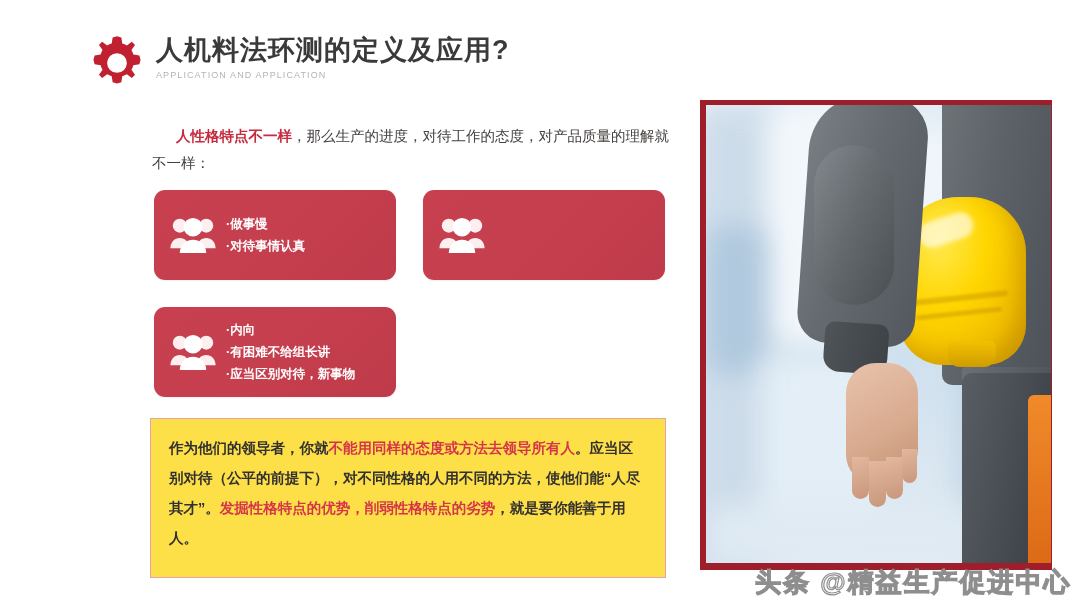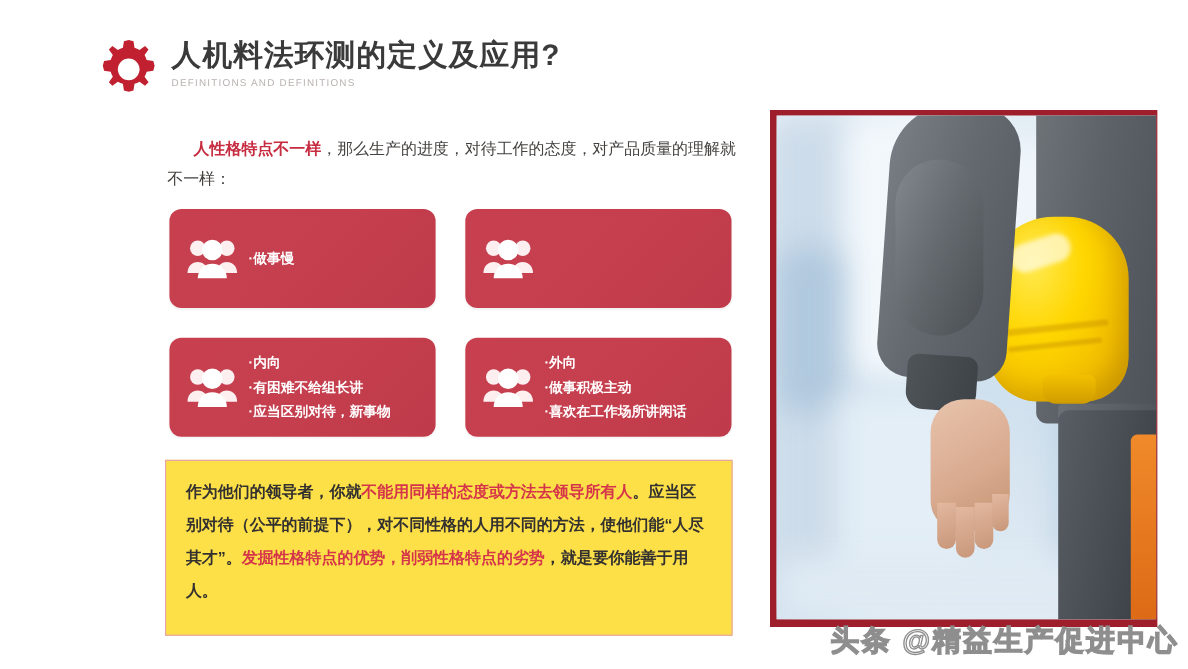--- a/index.html
+++ b/index.html
@@ -316,21 +316,21 @@
 
   <div id="header">
     <span id="gear-icon">
       <svg viewBox="0 0 100 100" width="58" height="58" aria-hidden="true">
         <path fill="#c0202f" d="M50 4 l7.5 2.0 1.6 10.4a34 34 0 0 1 7.9 3.3l8.6-6.2 5.5 5.5 -6.2 8.6a34 34 0 0 1 3.3 7.9l10.4 1.6 2.0 7.5 -2.0 7.5 -10.4 1.6a34 34 0 0 1 -3.3 7.9l6.2 8.6 -5.5 5.5 -8.6-6.2a34 34 0 0 1 -7.9 3.3l-1.6 10.4 -7.5 2.0 -7.5-2.0 -1.6-10.4a34 34 0 0 1 -7.9-3.3l-8.6 6.2 -5.5-5.5 6.2-8.6a34 34 0 0 1 -3.3-7.9l-10.4-1.6 -2.0-7.5 2.0-7.5 10.4-1.6a34 34 0 0 1 3.3-7.9l-6.2-8.6 5.5-5.5 8.6 6.2a34 34 0 0 1 7.9-3.3l1.6-10.4z"></path>
         <circle cx="50" cy="50" r="17" fill="#ffffff"></circle>
       </svg>
     </span>
     <div id="header-text">
       <div id="page-title">人机料法环测的定义及应用?</div>
-      <div id="page-subtitle">DEFINITIONS AND DEFINITIONS</div>
+      <div id="page-subtitle">APPLICATION AND APPLICATION</div>
     </div>
   </div>
 
   <p id="intro">
     <span class="hl">人性格特点不一样</span><span>，那么生产的进度，对待工作的态度，对产品质量的理解就不一样：</span>
   </p>
 
   <div id="cards">
 
     <div class="card">
@@ -339,20 +339,21 @@
           <circle cx="15" cy="15" r="9" fill="#fdeeef"></circle>
           <path d="M3 44c0-8 5.4-13 12-13s12 5 12 13z" fill="#fdeeef"></path>
           <circle cx="49" cy="15" r="9" fill="#fdeeef"></circle>
           <path d="M37 44c0-8 5.4-13 12-13s12 5 12 13z" fill="#fdeeef"></path>
           <circle cx="32" cy="17" r="12" fill="#ffffff"></circle>
           <path d="M15 50c0-10 7.6-17 17-17s17 7 17 17z" fill="#ffffff"></path>
         </svg>
       </span>
       <span class="card-lines">
         <span class="card-line">·做事慢</span>
+        <span class="card-line">·对待事情认真</span>
       </span>
     </div>
 
     <div class="card">
       <span class="card-icon">
         <svg viewBox="0 0 64 54" width="50" height="42" aria-hidden="true">
           <circle cx="15" cy="15" r="9" fill="#fdeeef"></circle>
           <path d="M3 44c0-8 5.4-13 12-13s12 5 12 13z" fill="#fdeeef"></path>
           <circle cx="49" cy="15" r="9" fill="#fdeeef"></circle>
           <path d="M37 44c0-8 5.4-13 12-13s12 5 12 13z" fill="#fdeeef"></path>
@@ -373,37 +374,20 @@
           <path d="M15 50c0-10 7.6-17 17-17s17 7 17 17z" fill="#ffffff"></path>
         </svg>
       </span>
       <span class="card-lines">
         <span class="card-line">·内向</span>
         <span class="card-line">·有困难不给组长讲</span>
         <span class="card-line">·应当区别对待，新事物</span>
       </span>
     </div>
 
-    <div class="card">
-      <span class="card-icon">
-        <svg viewBox="0 0 64 54" width="50" height="42" aria-hidden="true">
-          <circle cx="15" cy="15" r="9" fill="#fdeeef"></circle>
-          <path d="M3 44c0-8 5.4-13 12-13s12 5 12 13z" fill="#fdeeef"></path>
-          <circle cx="49" cy="15" r="9" fill="#fdeeef"></circle>
-          <path d="M37 44c0-8 5.4-13 12-13s12 5 12 13z" fill="#fdeeef"></path>
-          <circle cx="32" cy="17" r="12" fill="#ffffff"></circle>
-          <path d="M15 50c0-10 7.6-17 17-17s17 7 17 17z" fill="#ffffff"></path>
-        </svg>
-      </span>
-      <span class="card-lines">
-        <span class="card-line">·外向</span>
-        <span class="card-line">·做事积极主动</span>
-        <span class="card-line">·喜欢在工作场所讲闲话</span>
-      </span>
-    </div>
 
   </div>
 
   <div id="conclusion">
     <div id="conclusion-text"><span>作为他们的领导者，你就</span><span class="hl">不能用同样的态度或方法去领导所有人</span><span>。应当区别对待（公平的前提下），对不同性格的人用不同的方法，使他们能“人尽其才”。</span><span class="hl">发掘性格特点的优势，削弱性格特点的劣势</span><span>，就是要你能善于用人。</span></div>
   </div>
 
   <div id="photo-frame"></div>
   <div id="photo">
     <div class="bg-blob b1"></div>

